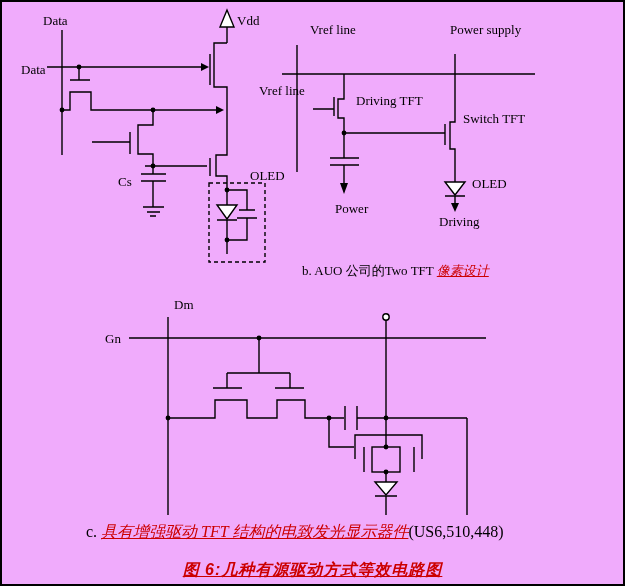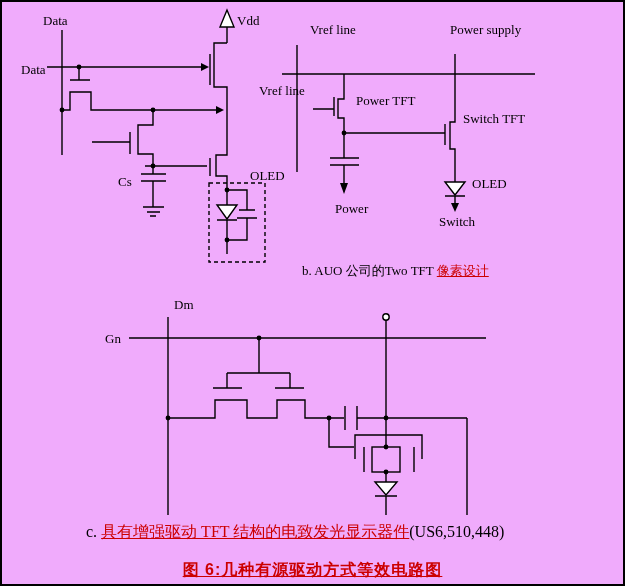--- a/index.html
+++ b/index.html
@@ -16,21 +16,21 @@
   .lbl{
     position:absolute;
     font:13px "Liberation Serif", serif;
     color:#000;
     white-space:nowrap;
     line-height:1.15;
   }
   .caption{font-size:13px;}
   .caption-c{font-size:16px;}
   .red{color:var(--red,#cc0000);}
-  .u{text-decoration:underline;}
+  .u{text-decoration:underline;font-style:italic;}
   .title-row{
     position:absolute;left:0;width:100%;
     text-align:center;
   }
   .title-row span{
     font-family:"Liberation Sans", sans-serif;
     font-weight:bold;
     font-size:16px;
     letter-spacing:1px;
   }
@@ -122,25 +122,25 @@
 
   <div class="lbl" style="left:41px;top:12px">Data</div>
   <div class="lbl" style="left:19px;top:61px">Data</div>
   <div class="lbl" style="left:235px;top:12px">Vdd</div>
   <div class="lbl" style="left:116px;top:173px">Cs</div>
   <div class="lbl" style="left:248px;top:167px">OLED</div>
 
   <div class="lbl" style="left:308px;top:21px">Vref line</div>
   <div class="lbl" style="left:448px;top:21px">Power supply</div>
   <div class="lbl" style="left:257px;top:82px">Vref line</div>
-  <div class="lbl" style="left:354px;top:92px">Power TFT</div>
+  <div class="lbl" style="left:354px;top:92px">Driving TFT</div>
   <div class="lbl" style="left:461px;top:110px">Switch TFT</div>
   <div class="lbl" style="left:333px;top:200px">Power</div>
   <div class="lbl" style="left:470px;top:175px">OLED</div>
-  <div class="lbl" style="left:437px;top:213px">Switch</div>
+  <div class="lbl" style="left:437px;top:213px">Driving</div>
 
   <div class="lbl" style="left:172px;top:296px">Dm</div>
   <div class="lbl" style="left:103px;top:330px">Gn</div>
 
 
   <div class="lbl caption" style="left:300px;top:262px"><span>b. AUO 公司的Two TFT </span><span class="red u">像素设计</span></div>
 
   <div class="lbl caption-c" style="left:84px;top:521px"><span>c. </span><span class="red u">具有增强驱动 TFT 结构的电致发光显示器件</span><span>(US6,510,448)</span></div>
 
   <div class="title-row" style="top:558px"><span class="red u">图 6:几种有源驱动方式等效电路图</span></div>

